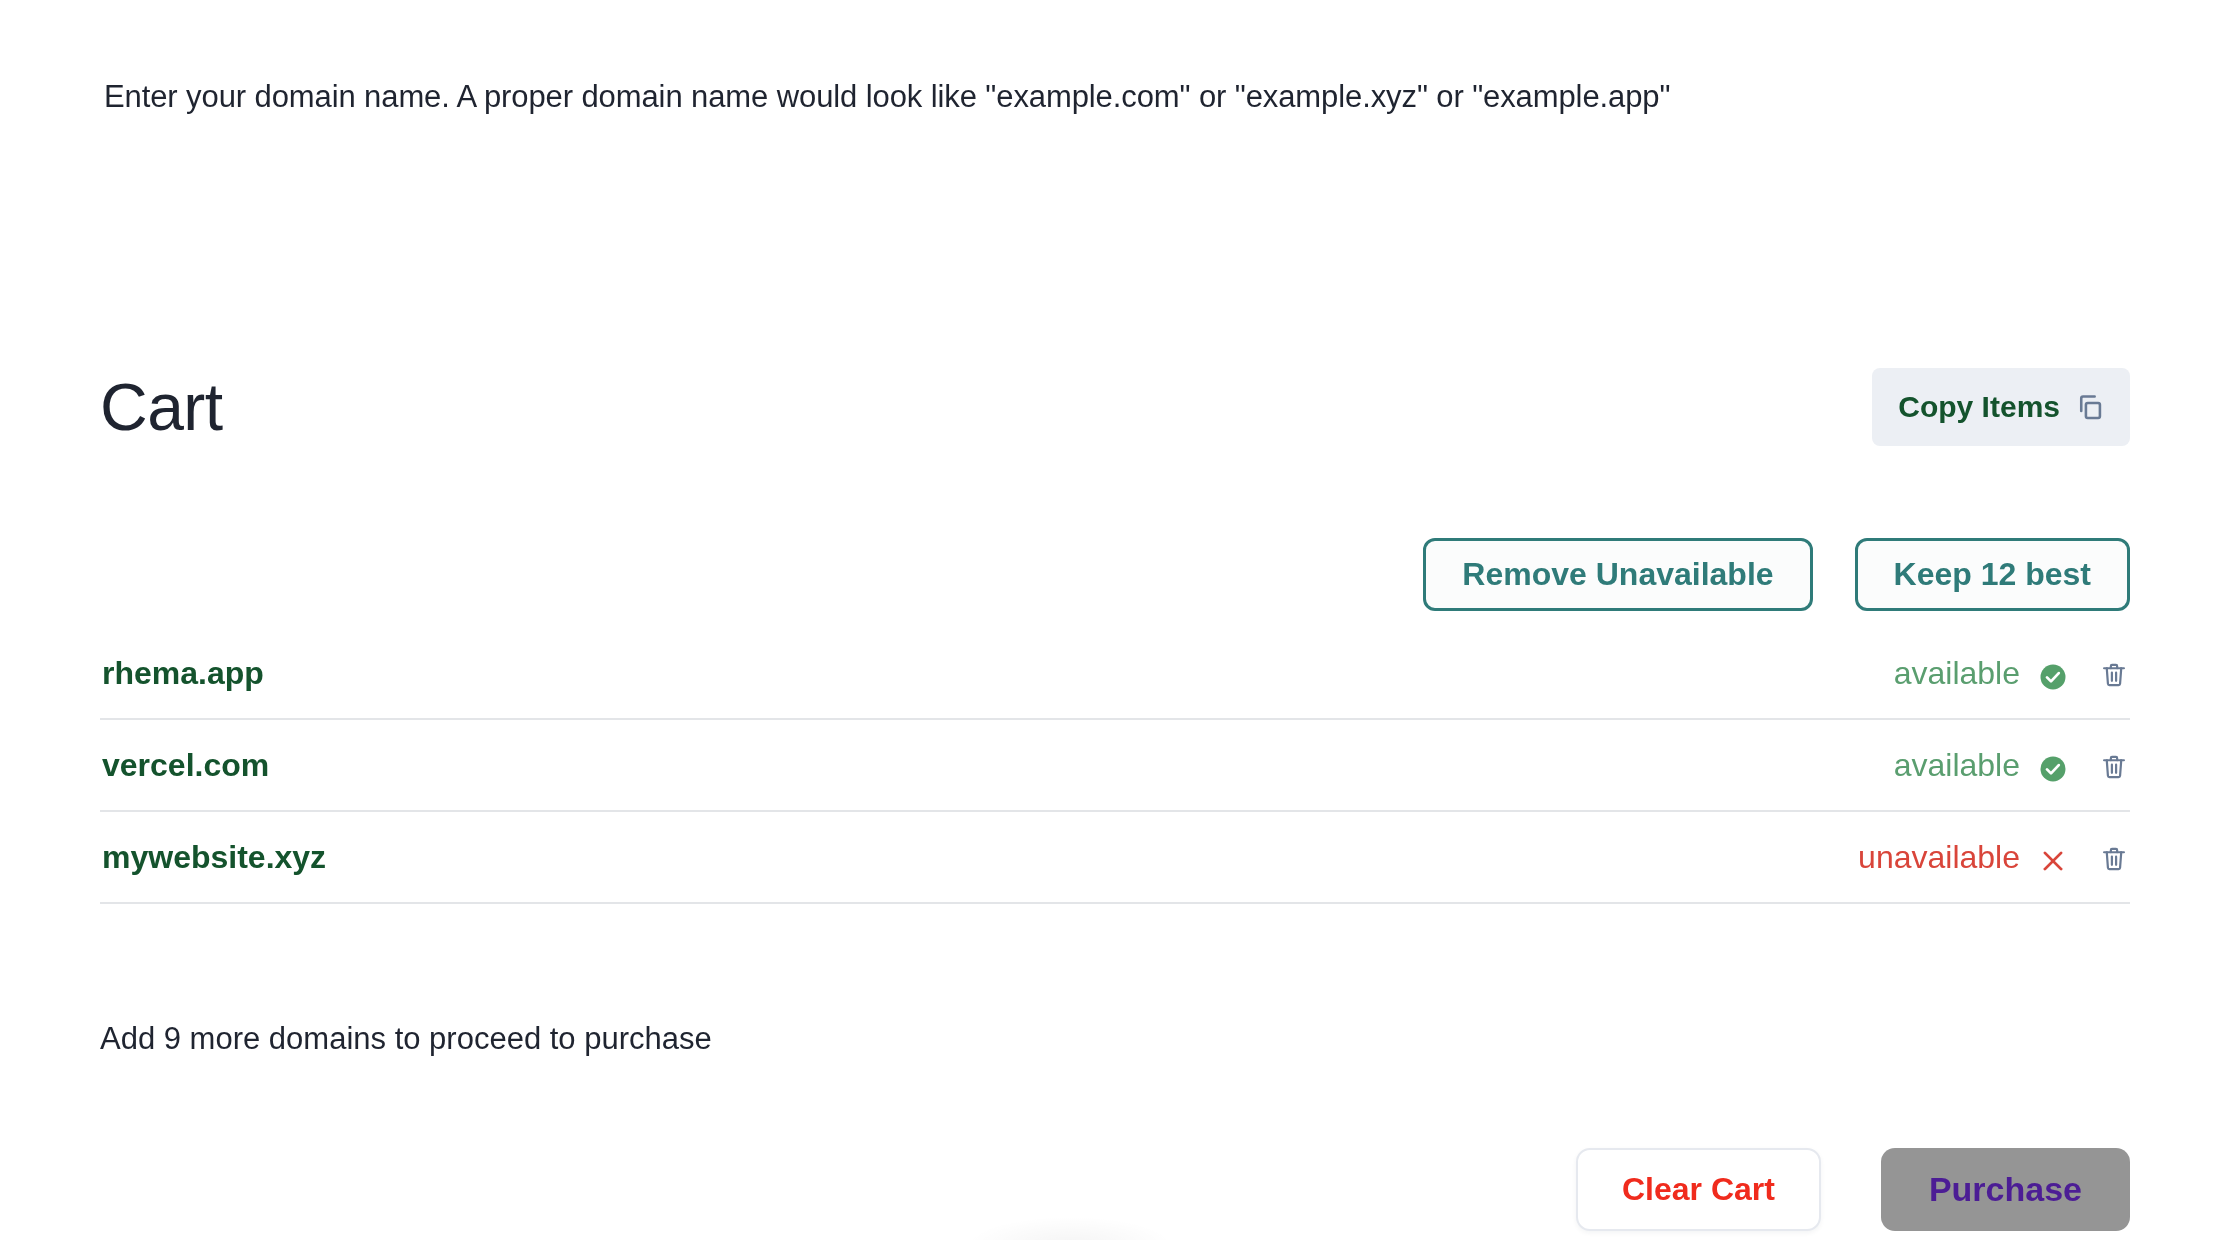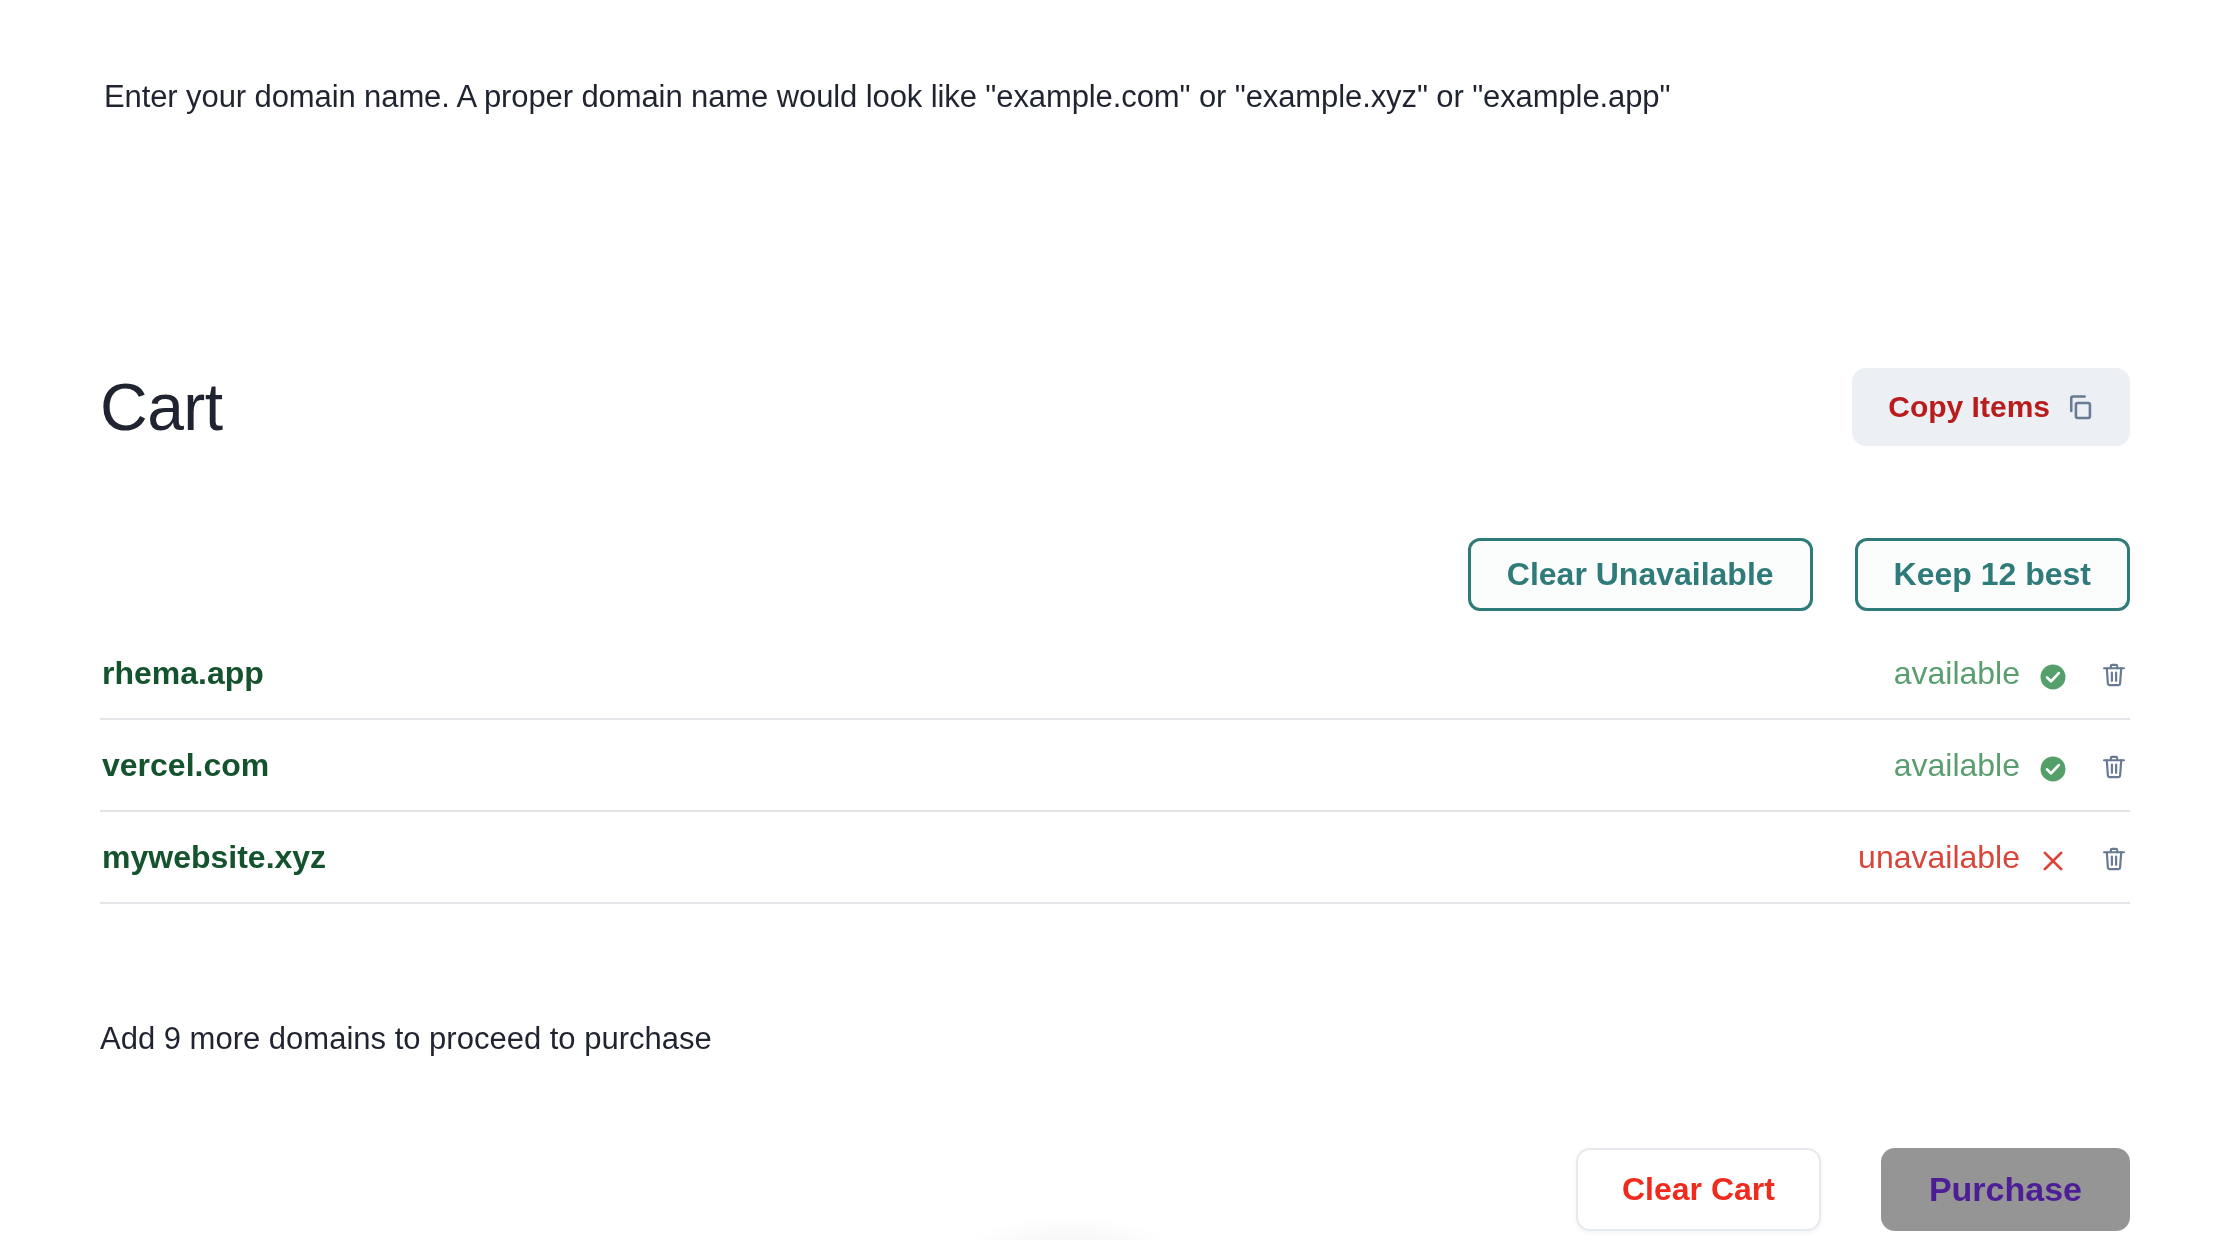--- a/index.html
+++ b/index.html
@@ -91,26 +91,26 @@
     line-height: 1;
     color: #1f2430;
     letter-spacing: -0.5px;
   }
   .copy-items-btn {
     display: inline-flex;
     align-items: center;
     gap: 16px;
     background: #eceff4;
     border: none;
-    border-radius: 14px;
-    padding: 22px 36px;
+    border-radius: 8px;
+    padding: 22px 26px;
     font-family: "Liberation Sans", sans-serif;
     font-size: 30px;
     font-weight: bold;
-    color: #b91c1c;
+    color: #14532d;
     cursor: pointer;
   }
   .copy-items-btn .icon-wrap { display: inline-flex; }
 
   
   .filter-row {
     position: absolute;
     left: 100px;
     top: 538px;
     width: 2030px;
@@ -245,21 +245,21 @@
       <span class="icon-wrap">
         <svg width="28" height="28" viewBox="0 0 24 24" fill="none" stroke="#697a94" stroke-width="2.2" stroke-linecap="round" stroke-linejoin="round">
           <rect x="8.5" y="8.5" width="12" height="13" rx="1.5"></rect>
           <path d="M4.5 15.5V4.5a1.5 1.5 0 0 1 1.5-1.5h10"></path>
         </svg>
       </span>
     </button>
   </div>
 
   <div class="filter-row">
-    <button class="outline-btn">Clear Unavailable</button>
+    <button class="outline-btn">Remove Unavailable</button>
     <button class="outline-btn">Keep 12 best</button>
   </div>
 
   <div class="domain-list">
 
     <div class="domain-row">
       <span class="domain-name">rhema.app</span>
       <span class="domain-status">
         <span class="status-text available">available</span>
         <span class="status-icon">

